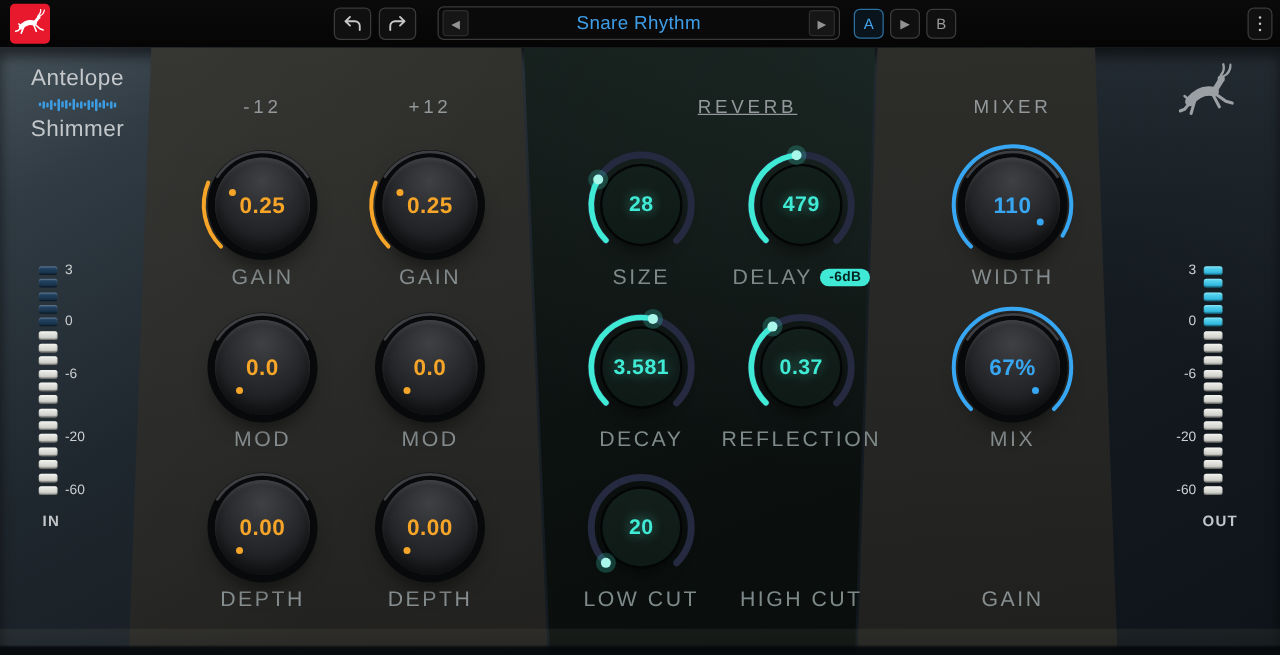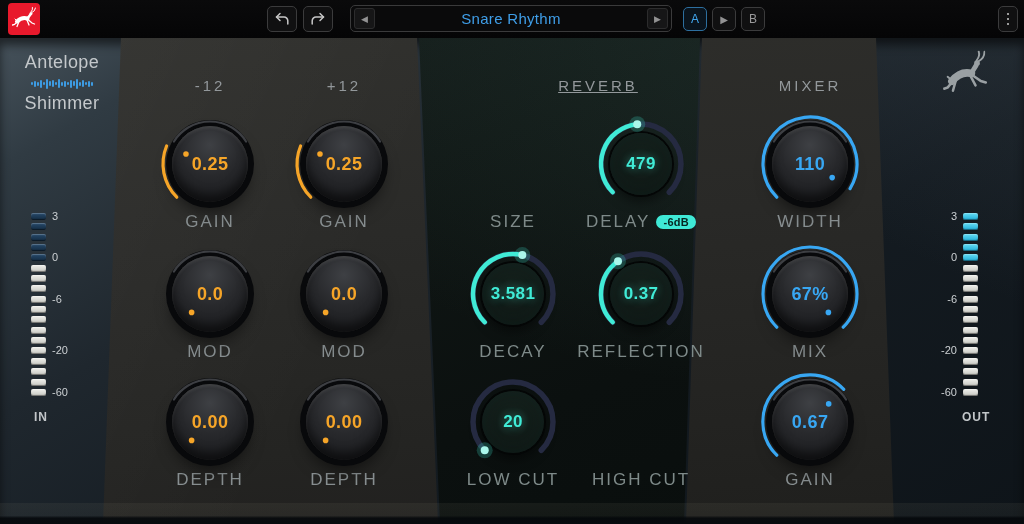--- a/index.html
+++ b/index.html
@@ -386,20 +386,30 @@
             <circle cx="33.61522368914976" cy="70.38477631085024" r="2.8" fill="#f6a528"></circle>
           </svg>
           <div class="k-value" style="color:#f6a528">0.00</div>
         </div>
         <div class="k-labelrow">
           <span class="k-label">DEPTH</span>
         </div>
       </div>
       <div class="sec-header" style="left: 518px; top: 39px; text-decoration: underline;">REVERB</div>
       <div class="knob-block s-reverb" style="left: 453px; top: 74px;">
+        <div class="knob-gfx">
+          <div class="face face-led"></div>
+          <svg width="104" height="104" viewBox="0 0 104 104">
+            <path d="M 23.72 80.28 A 40 40 0 1 1 80.28 80.28" stroke="#252a41" stroke-width="5.5" fill="none" stroke-linecap="round"></path>
+            <path d="M 23.72 80.28 A 40 40 0 0 1 17.57 31.64" stroke="#40ebd6" stroke-width="4.5" fill="none" stroke-linecap="round"></path>
+            <circle cx="17.570318919842258" cy="31.638343369985144" r="8" fill="#40ebd6" opacity="0.22"></circle>
+            <circle cx="17.570318919842258" cy="31.638343369985144" r="4" fill="#a9f7eb"></circle>
+          </svg>
+          <div class="k-value" style="color:#40ebd6">28</div>
+        </div>
         <div class="k-labelrow">
           <span class="k-label">SIZE</span>
         </div>
       </div>
       <div class="knob-block s-reverb" style="left: 453px; top: 204px;">
         <div class="knob-gfx">
           <div class="face face-led"></div>
           <svg width="104" height="104" viewBox="0 0 104 104">
             <path d="M 23.72 80.28 A 40 40 0 1 1 80.28 80.28" stroke="#252a41" stroke-width="5.5" fill="none" stroke-linecap="round"></path>
             <path d="M 23.72 80.28 A 40 40 0 0 1 61.34 13.11" stroke="#40ebd6" stroke-width="4.5" fill="none" stroke-linecap="round"></path>
@@ -485,27 +495,18 @@
             <path d="M 18.77 85.23 A 47 47 0 1 1 85.23 85.23" stroke="#38a7f3" stroke-width="3.2" fill="none" stroke-linecap="round"></path>
             <circle cx="70.38477631085024" cy="70.38477631085024" r="2.8" fill="#38a7f3"></circle>
           </svg>
           <div class="k-value" style="color:#38a7f3">67%</div>
         </div>
         <div class="k-labelrow">
           <span class="k-label">MIX</span>
         </div>
       </div>
       <div class="knob-block s-mixer" style="left: 750px; top: 332px;">
-        <div class="knob-gfx">
-          <div class="face face-dark"></div>
-          <svg width="104" height="104" viewBox="0 0 104 104">
-            <path d="M 15.96 29.48 A 42.5 42.5 0 0 1 88.04 29.48" stroke="rgba(185,190,198,0.30)" stroke-width="2.2" fill="none" stroke-linecap="round"></path>
-            <path d="M 18.77 85.23 A 47 47 0 1 1 85.75 19.29" stroke="#38a7f3" stroke-width="3.2" fill="none" stroke-linecap="round"></path>
-            <circle cx="70.67128374184291" cy="33.90626728859983" r="2.8" fill="#38a7f3"></circle>
-          </svg>
-          <div class="k-value" style="color:#38a7f3">0.67</div>
-        </div>
         <div class="k-labelrow">
           <span class="k-label">GAIN</span>
         </div>
       </div>
     </div>
 </div>
 
 </body></html>

